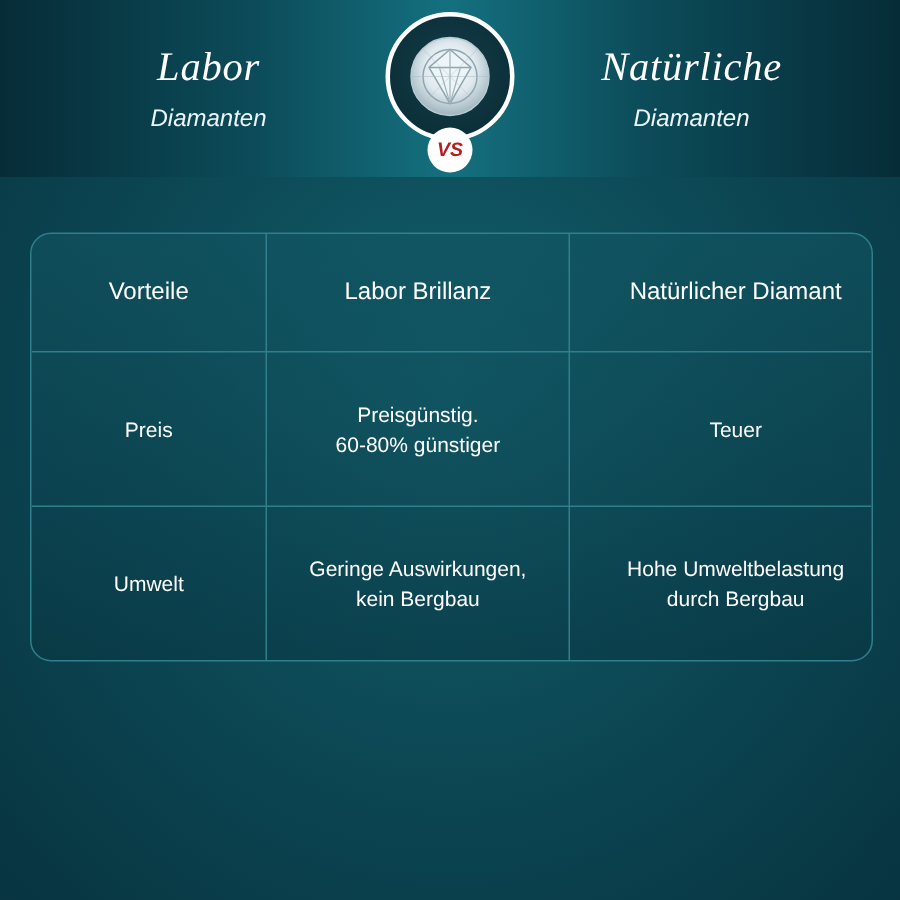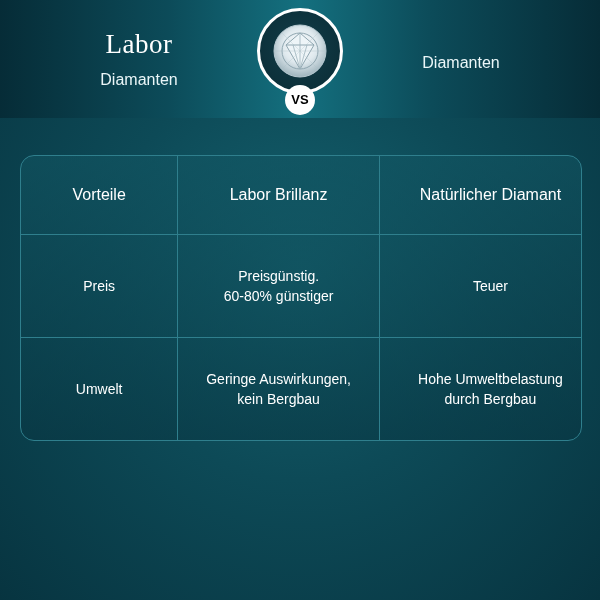--- a/index.html
+++ b/index.html
@@ -21,20 +21,21 @@
     background: radial-gradient(ellipse at 50% 45%, #14616e 0%, #0d4a57 45%, #073440 100%);
     box-sizing: border-box;
   }
 
   
   .header {
     position: relative;
     height: 118px;
     background: linear-gradient(90deg, #062c37 0%, #0c4b59 28%, #14707f 50%, #0c4b59 72%, #062c37 100%);
     overflow: visible;
+    font-style: italic;
   }
   .header-inner {
     display: flex;
     align-items: center;
     justify-content: space-between;
     height: 100%;
     padding: 0 34px;
     box-sizing: border-box;
   }
   .side-title {
@@ -79,21 +80,21 @@
     box-sizing: border-box;
   }
   .diamond-ring svg { display: block; }
 
   .vs-circle {
     width: 30px;
     height: 30px;
     margin: -9px auto 0 auto;
     border-radius: 50%;
     background: #ffffff;
-    color: #000000;
+    color: #b91c1c;
     font-size: 13px;
     font-weight: bold;
     line-height: 30px;
     text-align: center;
     position: relative;
     z-index: 6;
   }
 
   
   .table-card {
@@ -139,20 +140,21 @@
 
 <div class="page">
 
   <div class="header">
     <div class="header-inner">
       <div class="side-title">
         <span class="main">Labor</span>
         <span class="sub">Diamanten</span>
       </div>
       <div class="side-title">
+        <span class="main">Natürliche</span>
         <span class="sub">Diamanten</span>
       </div>
     </div>
 
     <div class="badge-wrap">
       <div class="diamond-ring">
         <svg width="66" height="56" viewBox="0 0 66 56" aria-hidden="true">
           <defs>
             <radialGradient id="gem" cx="50%" cy="40%" r="60%">
               <stop offset="0%" stop-color="#ffffff"></stop>

